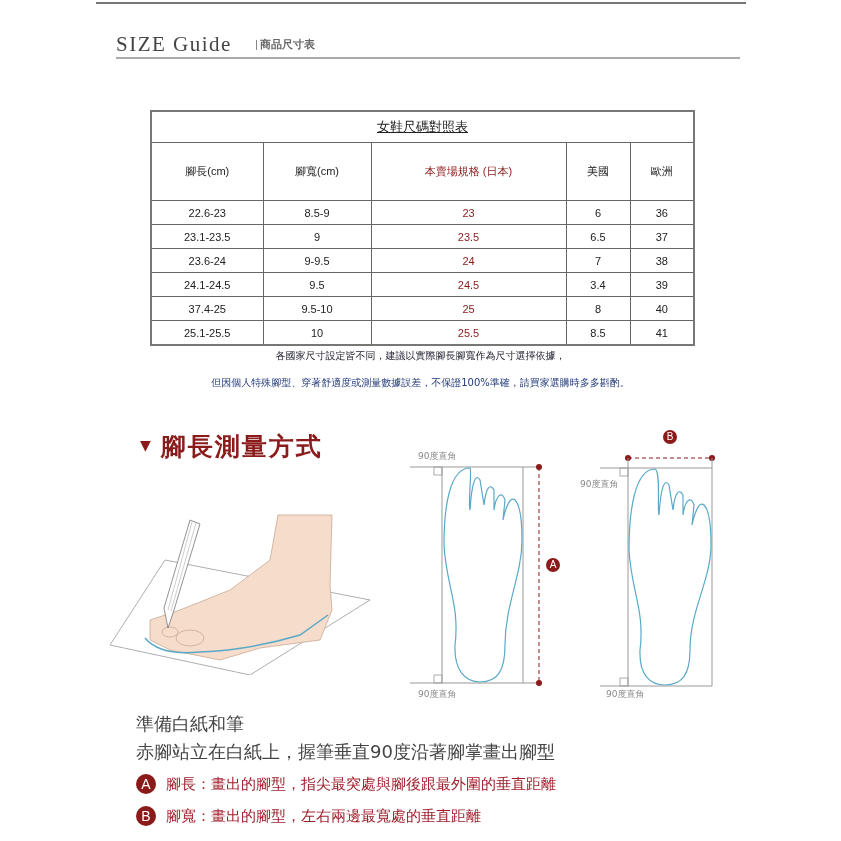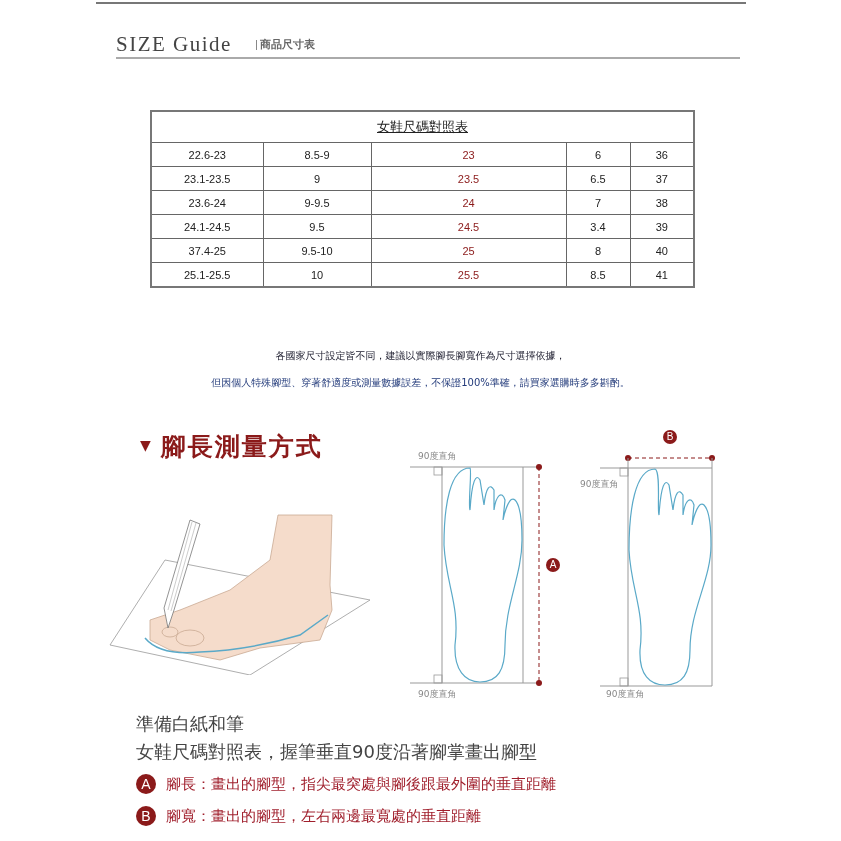--- a/index.html
+++ b/index.html
@@ -49,20 +49,27 @@
     <col style="width:112px">
       <col style="width:108px">
       <col style="width:195px">
       <col style="width:64px">
       <col style="width:64px">
   </colgroup>
   <thead>
     <tr>
         <th colspan="5" class="cap"><span>女鞋尺碼對照表</span></th>
       </tr>
+    <tr class="hdr">
+      <th>腳長(cm)</th>
+      <th>腳寬(cm)</th>
+      <th class="red">本賣場規格 (日本)</th>
+      <th>美國</th>
+      <th>歐洲</th>
+    </tr>
   </thead>
   <tbody id="tbody">
       <tr>
         <td>22.6-23</td>
         <td>8.5-9</td>
         <td class="red">23</td>
         <td>6</td>
         <td>36</td>
       </tr>
       <tr>
@@ -147,21 +154,21 @@
   <line x1="112" y1="18" x2="112" y2="246" stroke="#999" stroke-width="1"></line>
   <rect x="20" y="28" width="8" height="8" fill="none" stroke="#999" stroke-width="0.8"></rect>
   <rect x="20" y="238" width="8" height="8" fill="none" stroke="#999" stroke-width="0.8"></rect>
   <path d="M55,29 C35,29 29,70 29,110 C31,150 45,170 40,210 C39,235 50,245 65,245 C83,245 90,233 90,210 C90,170 111,140 111,105 C111,85 109,70 104,65 C99,60 94,75 92,85 L94,65 C91,55 85,60 83,75 L83,55 C79,48 75,52 73,70 L69,45 C65,38 61,45 59,75 C57,70 61,31 55,29 Z" fill="#fff" stroke="#5aa9c8" stroke-width="1.2"></path>
 </svg>
 <div class="abs circ" style="left:663px;top:430px">B</div>
 <div class="abs lbl90" style="left:580px;top:478px">90度直角</div>
 <div class="abs lbl90" style="left:606px;top:688px">90度直角</div>
 
 <div class="abs step" style="top:712px">準備白紙和筆</div>
-<div class="abs step" style="top:740px">女鞋尺碼對照表，握筆垂直90度沿著腳掌畫出腳型</div>
+<div class="abs step" style="top:740px">赤腳站立在白紙上，握筆垂直90度沿著腳掌畫出腳型</div>
 <div class="abs bullet" style="top:774px">
   <span class="circ">A</span>
   <span>腳長：畫出的腳型，指尖最突處與腳後跟最外圍的垂直距離</span>
 </div>
 <div class="abs bullet" style="top:806px">
   <span class="circ">B</span>
   <span>腳寬：畫出的腳型，左右兩邊最寬處的垂直距離</span>
 </div>
 
 </body></html>

